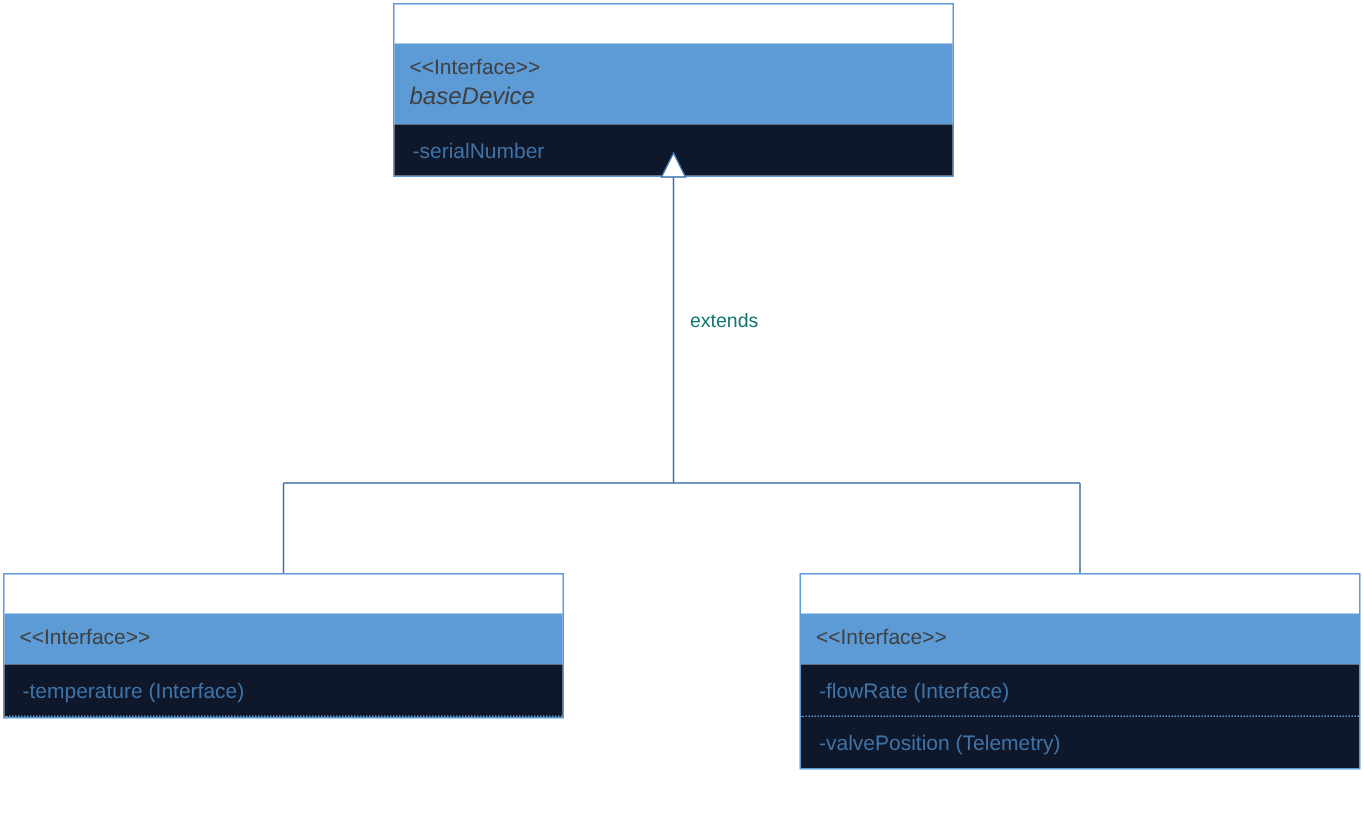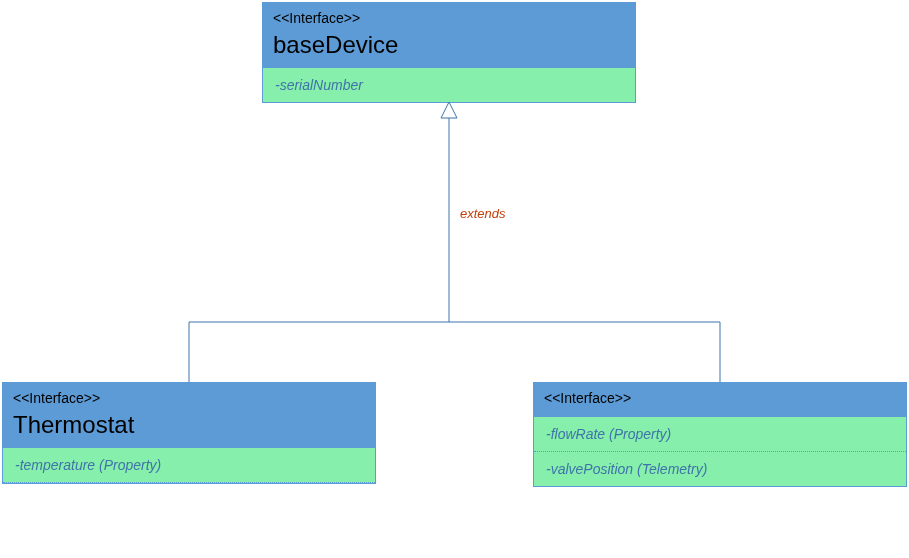--- a/index.html
+++ b/index.html
@@ -11,82 +11,81 @@
     font-family: "Segoe UI", Arial, sans-serif;
     background: #ffffff;
     position: relative;
   }
   .box {
     position: absolute;
     border: 1px solid #5c9bd5;
   }
   .header {
     background: #5c9bd5;
-    color: #000000;
+    color: #404040;
     padding: 6px 10px 8px 10px;
+    margin-top: 26px;
   }
   .stereo {
     font-size: 14px;
     line-height: 1.4;
   }
   .title {
-    font-size: 24px;
+    font-size: 16px;
     line-height: 1.3;
+    font-style: italic;
   }
   .body-section {
-    background: #86efac;
-    font-style: italic;
+    background: #0f172a;
   }
   .attr {
     color: #3f74a8;
     font-size: 14px;
     padding: 9px 12px;
   }
   .dotted-sep {
     border-top: 1px dotted #5c9bd5;
     margin: 0;
   }
   svg { position: absolute; top: 0; left: 0; pointer-events: none; }
   .edge-label {
     position: absolute;
     font-size: 13px;
-    color: #c2410c;
-    font-style: italic;
+    color: #0f766e;
   }
 </style>
 </head>
 <body>
 
 <div class="box" style="left:262px; top:2px; width:374px;">
   <div class="header">
     <div class="stereo">&lt;&lt;Interface&gt;&gt;</div>
     <div class="title">baseDevice</div>
   </div>
   <div class="body-section">
     <div class="attr">-serialNumber</div>
   </div>
 </div>
 
 <div class="box" style="left:2px; top:382px; width:374px;">
   <div class="header">
     <div class="stereo">&lt;&lt;Interface&gt;&gt;</div>
-    <div class="title">Thermostat</div>
   </div>
   <div class="body-section">
-    <div class="attr">-temperature (Property)</div>
+    <div class="attr">-temperature (Interface)</div>
     <div class="dotted-sep"></div>
   </div>
 </div>
 
 <div class="box" style="left:533px; top:382px; width:374px;">
   <div class="header">
     <div class="stereo">&lt;&lt;Interface&gt;&gt;</div>
   </div>
   <div class="body-section">
-    <div class="attr">-flowRate (Property)</div>
+    <div class="attr">-flowRate (Interface)</div>
     <div class="dotted-sep"></div>
     <div class="attr">-valvePosition (Telemetry)</div>
   </div>
 </div>
 
 <div class="edge-label" style="left:460px; top:206px;">extends</div>
 
 <svg width="909" height="558">
 
   <polygon points="449,102 441,118 457,118" fill="#ffffff" stroke="#3f74a8" stroke-width="1"></polygon>

